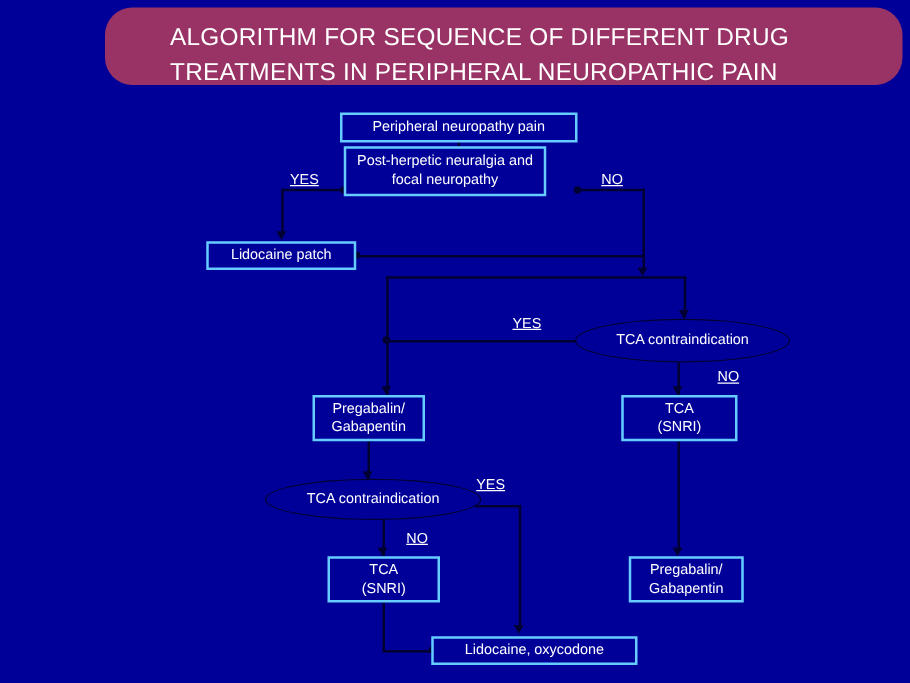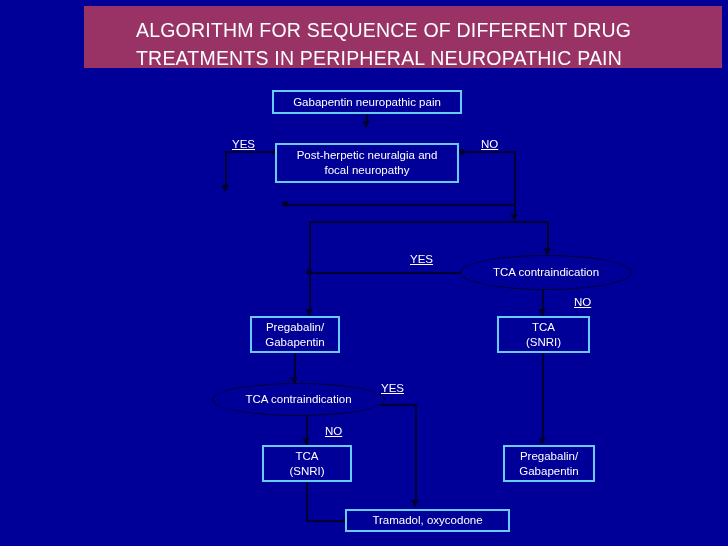--- a/index.html
+++ b/index.html
@@ -23,20 +23,21 @@
   
   .title-banner {
     position: absolute;
     left: 84px;
     top: 6px;
     width: 638px;
     height: 62px;
     background: #993366;
     box-sizing: border-box;
     padding: 10px 0 0 52px;
+    border-radius: 22px;
   }
   .title-text {
     color: #ffffff;
     font-size: 19.5px;
     line-height: 28px;
     letter-spacing: 0.2px;
     white-space: pre-line;
     font-weight: normal;
   }
 
@@ -161,43 +162,44 @@
   <div class="ln v" style="left:415px; top:404px; height:98px;"></div>
   <div class="arrow-down" style="left:411px; top:500px;"></div>
 
   <div class="ln v" style="left:306px; top:482px; height:39px;"></div>
   <div class="ln h" style="left:306px; top:520px; width:42px;"></div>
   <div class="dot" style="left:343px; top:517px;"></div>
 
   <div class="ln v" style="left:542px; top:353px; height:88px;"></div>
   <div class="arrow-down" style="left:538px; top:438px;"></div>
 
-  <div class="node" style="left:272px; top:90px; width:190px; height:24px;">Gabapentin neuropathic pain</div>
-
-  <div class="node" style="left:275px; top:143px; width:184px; height:40px;">Post-herpetic neuralgia and
+  <div class="node" style="left:272px; top:90px; width:190px; height:24px;">Peripheral neuropathy pain</div>
+
+  <div class="node" style="left:275px; top:117px; width:162px; height:40px;">Post-herpetic neuralgia and
 focal neuropathy</div>
 
+  <div class="node" style="left:165px; top:193px; width:120px; height:23px;">Lidocaine patch</div>
 
   <div class="ellipse" style="left:460px; top:255px; width:172px; height:35px;">TCA contraindication</div>
 
   <div class="node" style="left:250px; top:316px; width:90px; height:37px;">Pregabalin/
 Gabapentin</div>
 
   <div class="node" style="left:497px; top:316px; width:93px; height:37px;">TCA
 (SNRI)</div>
 
   <div class="ellipse" style="left:212px; top:383px; width:173px; height:33px;">TCA contraindication</div>
 
   <div class="node" style="left:262px; top:445px; width:90px; height:37px;">TCA
 (SNRI)</div>
 
   <div class="node" style="left:503px; top:445px; width:92px; height:37px;">Pregabalin/
 Gabapentin</div>
 
-  <div class="node" style="left:345px; top:509px; width:165px; height:23px;">Tramadol, oxycodone</div>
+  <div class="node" style="left:345px; top:509px; width:165px; height:23px;">Lidocaine, oxycodone</div>
 
   <div class="branch-label" style="left:232px; top:137px;">YES</div>
 
   <div class="branch-label" style="left:481px; top:137px;">NO</div>
 
   <div class="branch-label" style="left:410px; top:252px;">YES</div>
 
   <div class="branch-label" style="left:574px; top:295px;">NO</div>
 
   <div class="branch-label" style="left:381px; top:381px;">YES</div>

